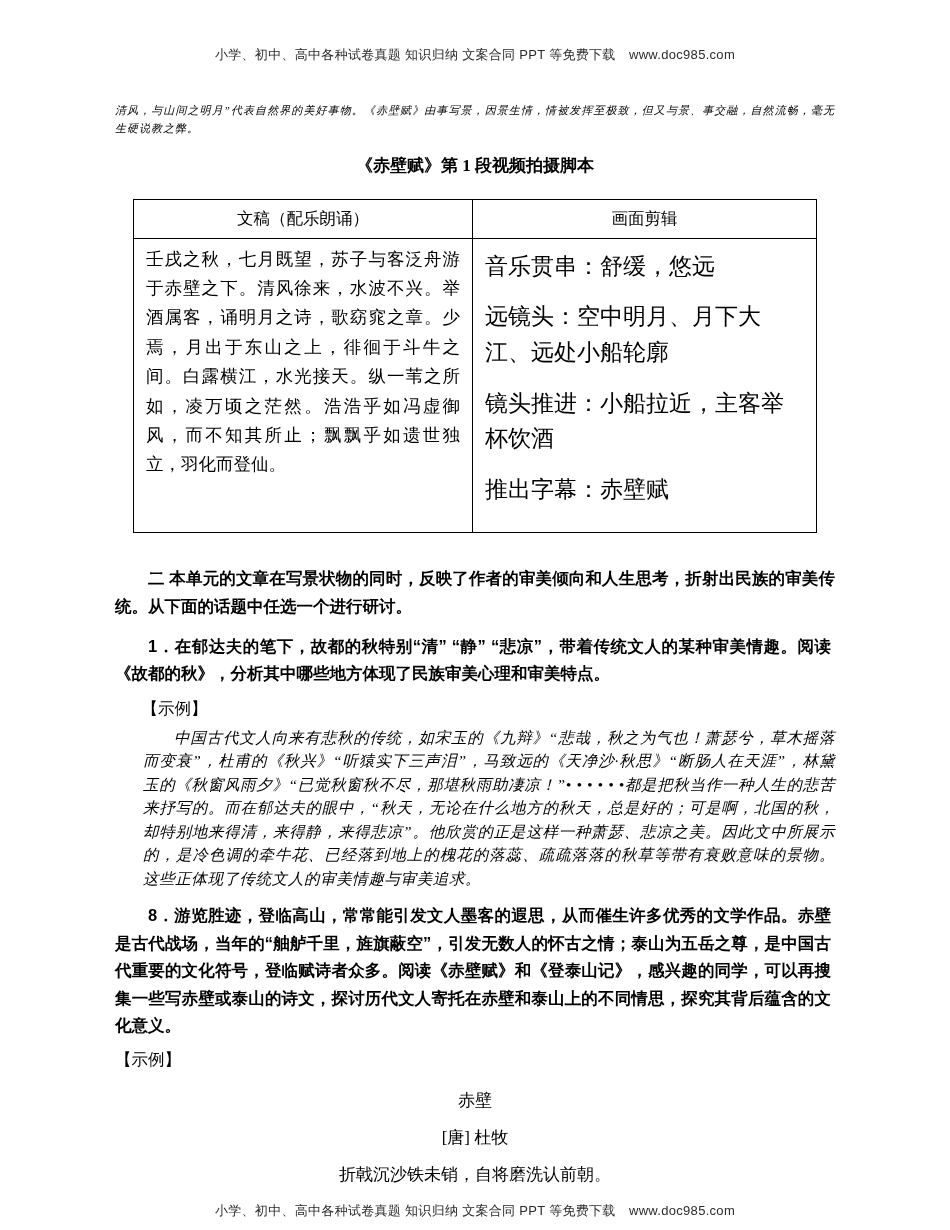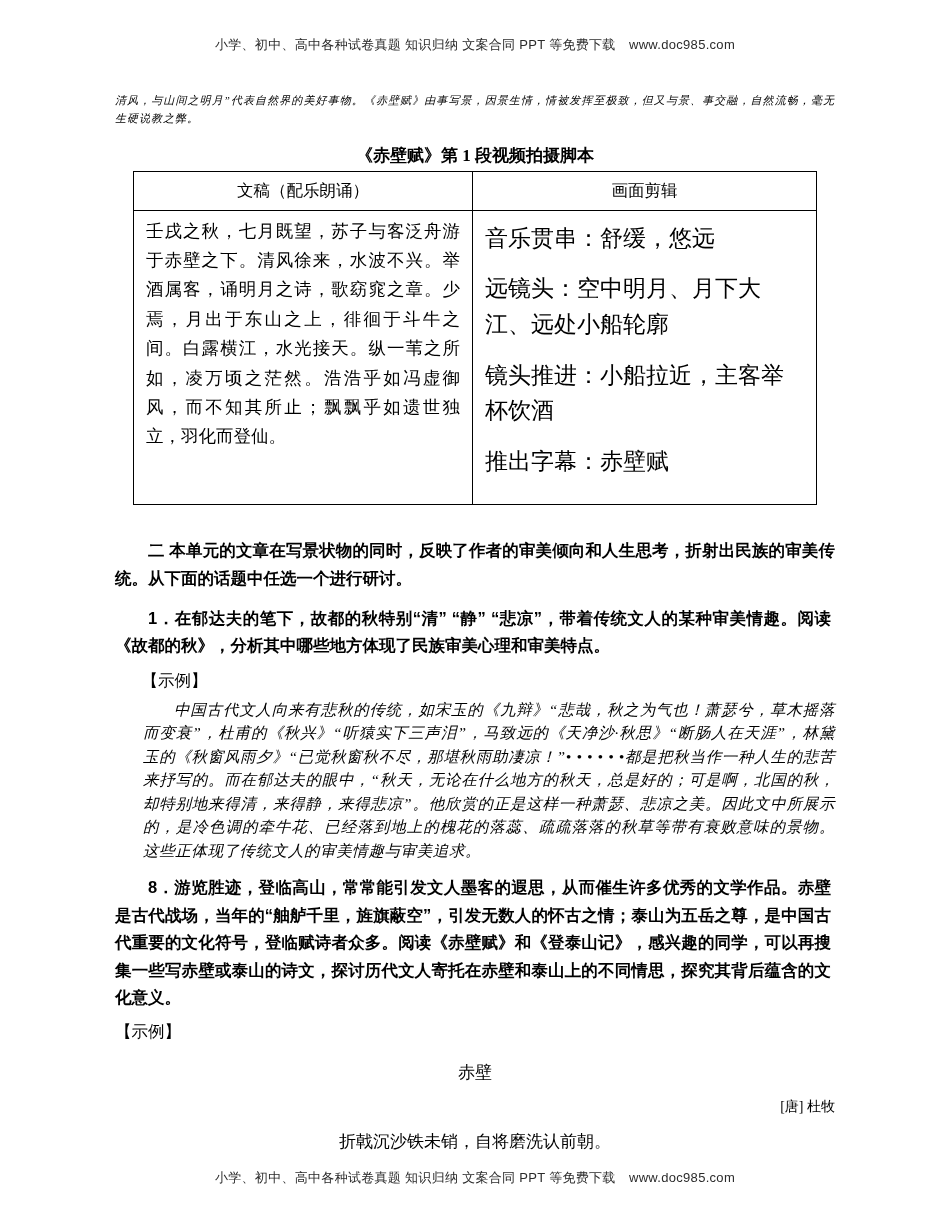--- a/index.html
+++ b/index.html
@@ -10,21 +10,21 @@
   body {
     width: 950px;
     height: 1230px;
     color: #000;
     font-family: "Liberation Serif", serif;
   }
   .page {
     box-sizing: border-box;
     width: 950px;
     height: 1230px;
-    padding: 36px 115px 0 115px;
+    padding: 46px 115px 0 115px;
     overflow: hidden;
     background: #fff;
   }
   .site-note {
     font-family: "Liberation Sans", sans-serif;
     font-size: 13px;
     color: #2b2b2b;
     text-align: center;
     letter-spacing: 0.3px;
   }
@@ -37,21 +37,21 @@
     text-align: justify;
   }
   .table-title {
     margin: 16px 0 0 0;
     text-align: center;
     font-size: 17px;
     font-weight: 600;
   }
   table.storyboard {
     width: 665px;
-    margin: 4px auto 0 auto;
+    margin: 22px auto 0 auto;
     border-collapse: collapse;
     table-layout: fixed;
   }
   table.storyboard th, table.storyboard td {
     border: 1.5px solid #000;
   }
   table.storyboard th {
     font-weight: 400;
     font-size: 16.5px;
     padding: 8px 4px;
@@ -107,22 +107,22 @@
     text-indent: 2em;
     text-align: justify;
   }
   .poem-title {
     margin: 18px 0 0 0;
     text-align: center;
     font-size: 17px;
   }
   .poem-author {
     margin: 14px 0 0 0;
-    text-align: right;
-    font-size: 14px;
+    text-align: center;
+    font-size: 17px;
   }
   .poem-line {
     margin: 14px 0 0 0;
     text-align: center;
     font-family: "Liberation Sans", sans-serif;
     font-weight: 400;
     font-size: 17px;
   }
   .site-note.bottom { margin-top: 16px; }
 </style>

